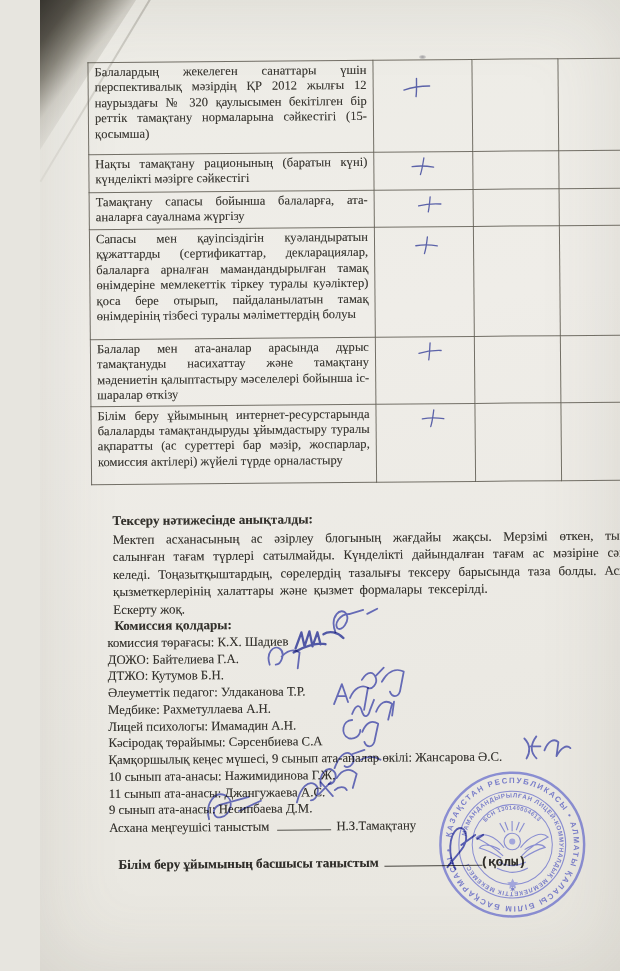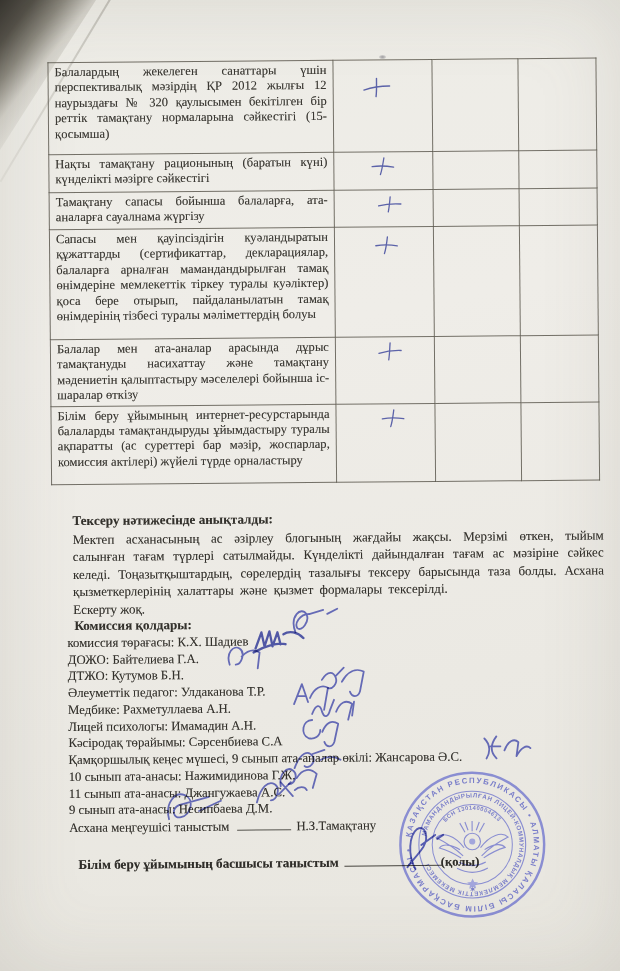--- a/index.html
+++ b/index.html
@@ -7,20 +7,21 @@
     width:620px; height:971px;
     background:#e7e5df;
     font-family:"Liberation Serif", serif;
     color:#34322d;
     overflow:hidden;
     position:relative;
   }
   .sheet {
     position:absolute; inset:0;
     background:linear-gradient(170deg,#edece6 0%,#efede8 35%,#ebe9e3 70%,#e8e6df 100%);
+    margin-left:40px;
   }
   .sheet::after {
     content:""; position:absolute; inset:0;
     box-shadow:inset 0 0 80px rgba(110,104,92,0.16);
     pointer-events:none;
   }
   .corner-shadow {
     position:absolute; left:0; top:0; width:96px; height:150px;
     background:linear-gradient(128deg,#312f2a 0%,#504d45 16%,#8a877d 30%,rgba(190,187,178,0.55) 44%,rgba(237,235,229,0) 62%);
     clip-path:polygon(0 0,100% 0,0 100%);
@@ -88,21 +89,21 @@
   
   .footer {
     position:absolute; left:75px; top:853px; font-weight:bold;
     font-size:13.2px; color:#2f2d29; white-space:nowrap;
     text-shadow:0 0 0.5px rgba(60,58,52,0.5);
   }
   .fline {
     display:inline-block; width:98px; height:13px; margin-left:6px;
     border-bottom:1.4px solid rgba(52,50,44,0.9);
   }
-  .fhint { margin-left:-2px; font-size:12.6px; }
+  .fhint { margin-left:-2px; font-size:12.6px;font-family:Liberation Mono, monospace; }
 
   .footer-sig { position:absolute; left:394px; top:824px; mix-blend-mode:multiply; }
   .footer-sig path { fill:none; stroke:#565cb0; stroke-width:1.9; stroke-linecap:round; }
 
   
   .stamp {
     position:absolute; left:392px; top:769px; width:154px; height:154px;
     mix-blend-mode:multiply; opacity:0.88;
   }
   .stamp .ring { fill:none; stroke:#7c81cf; }

